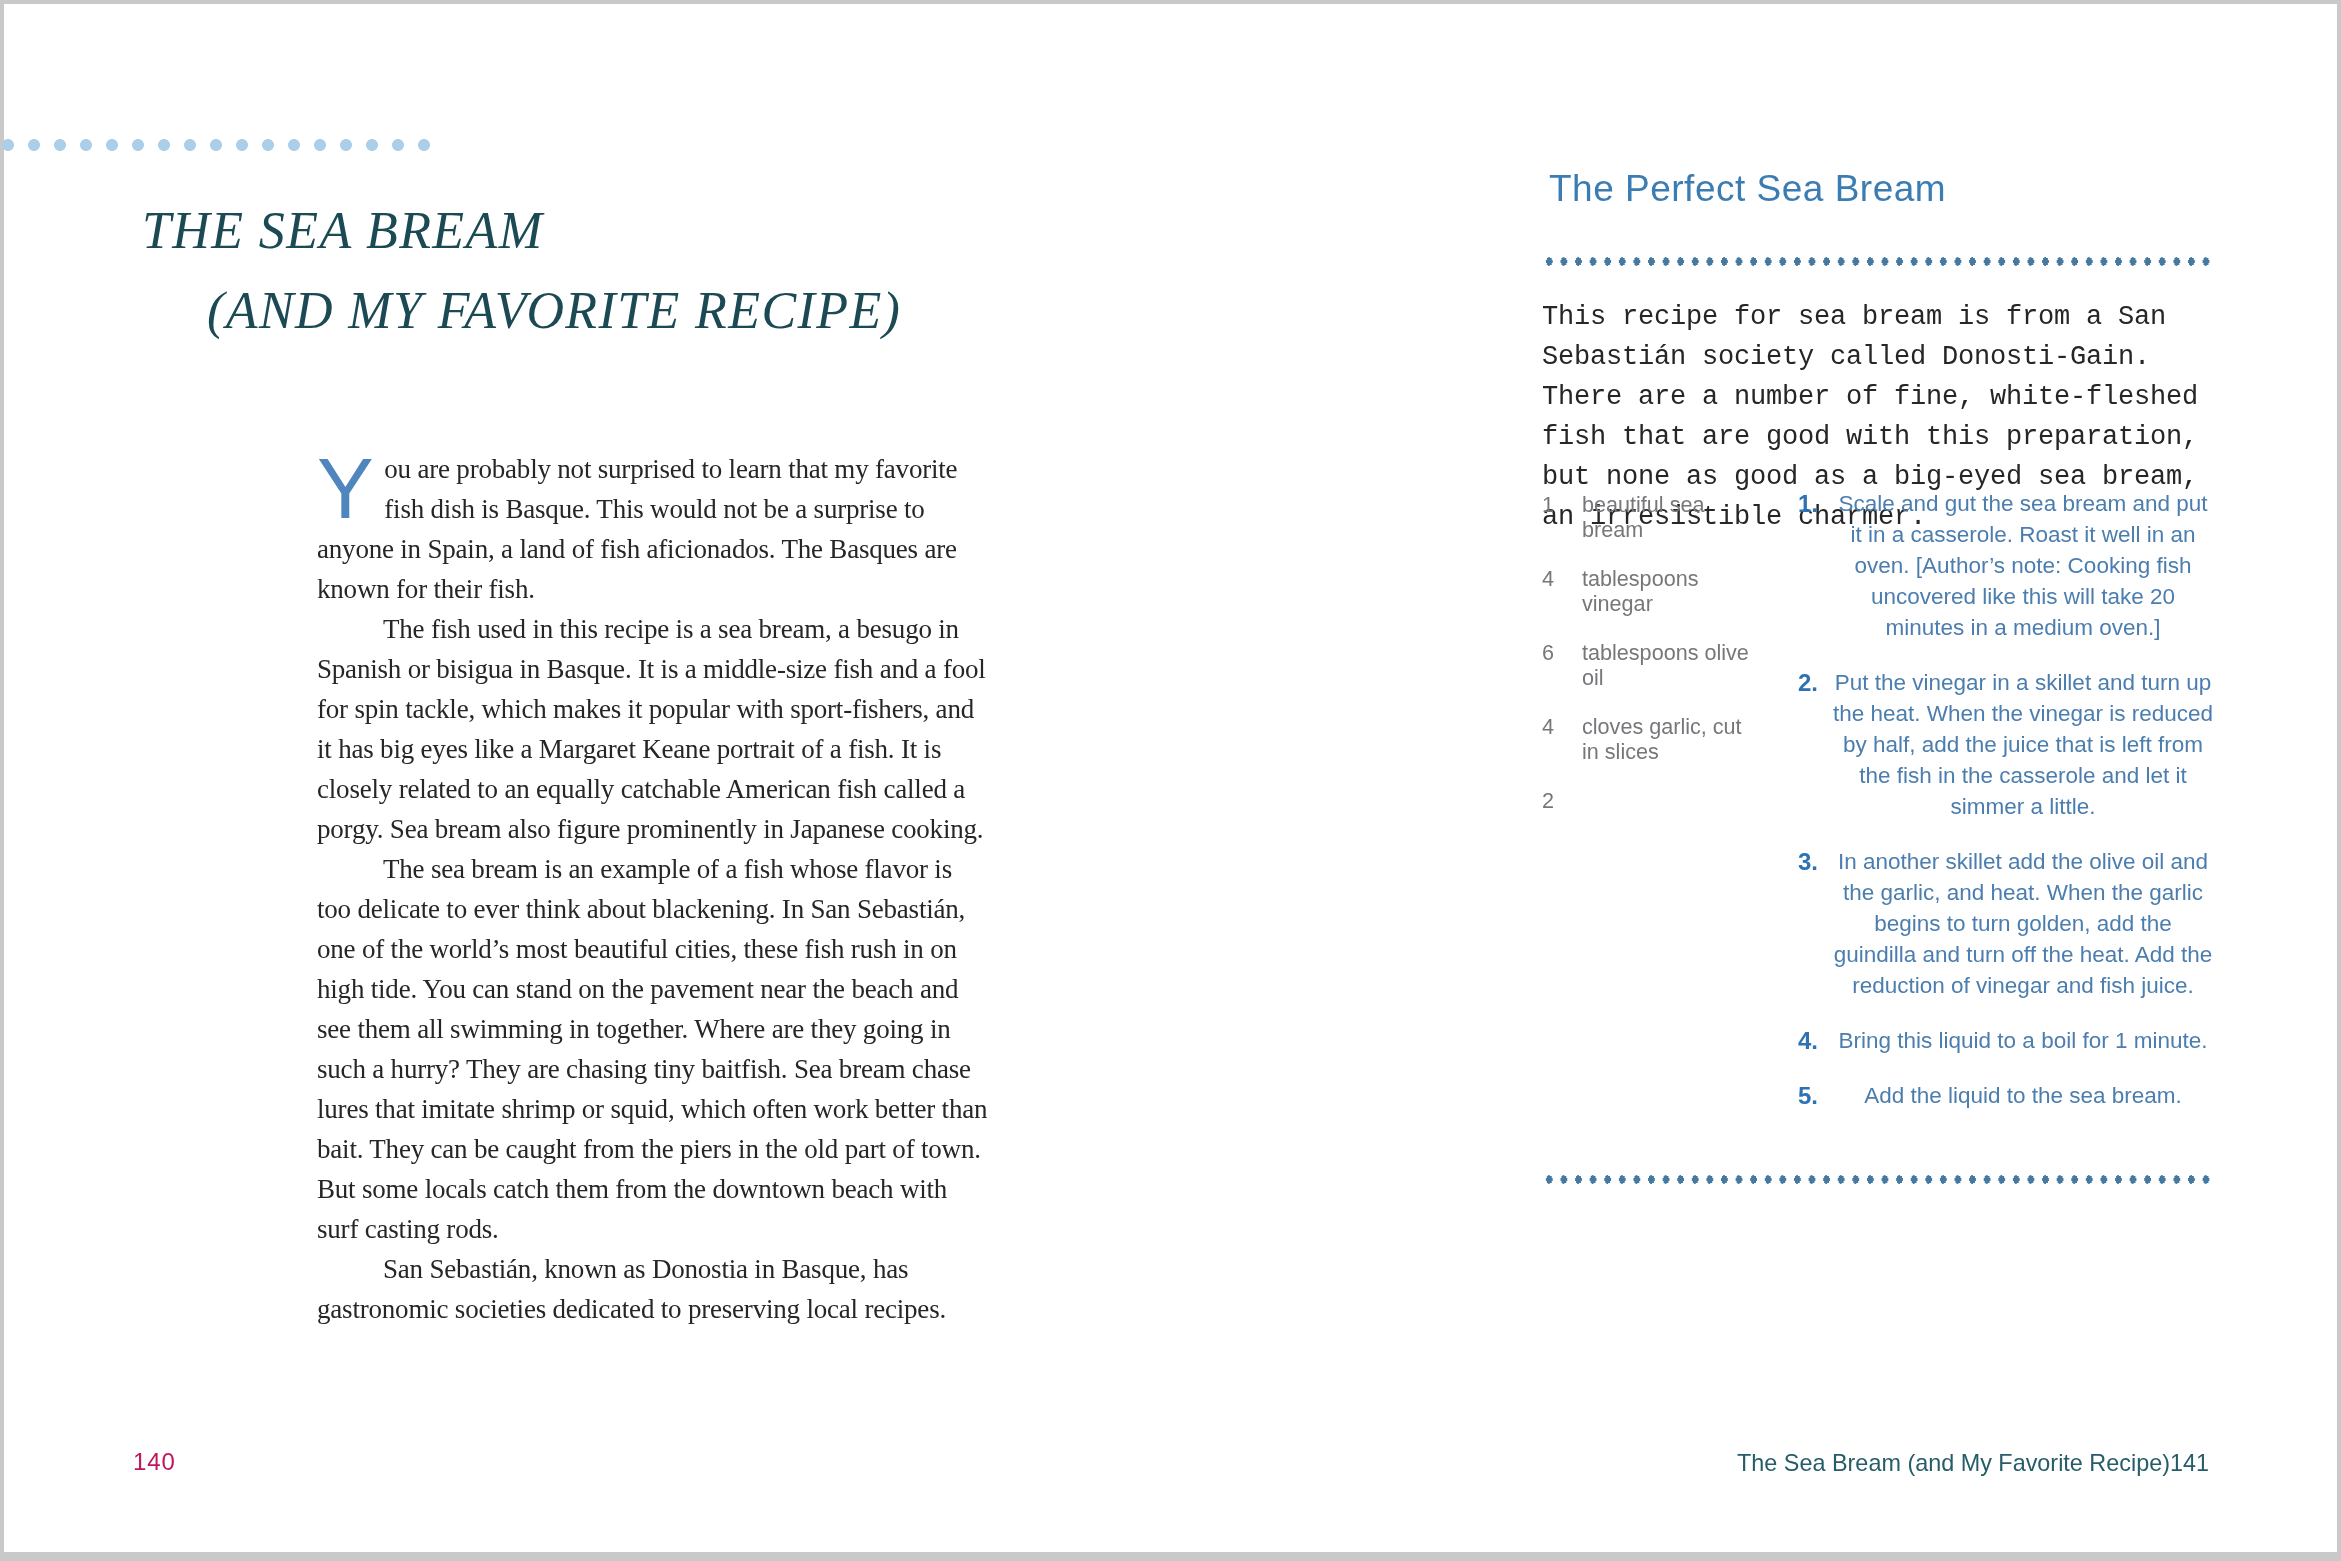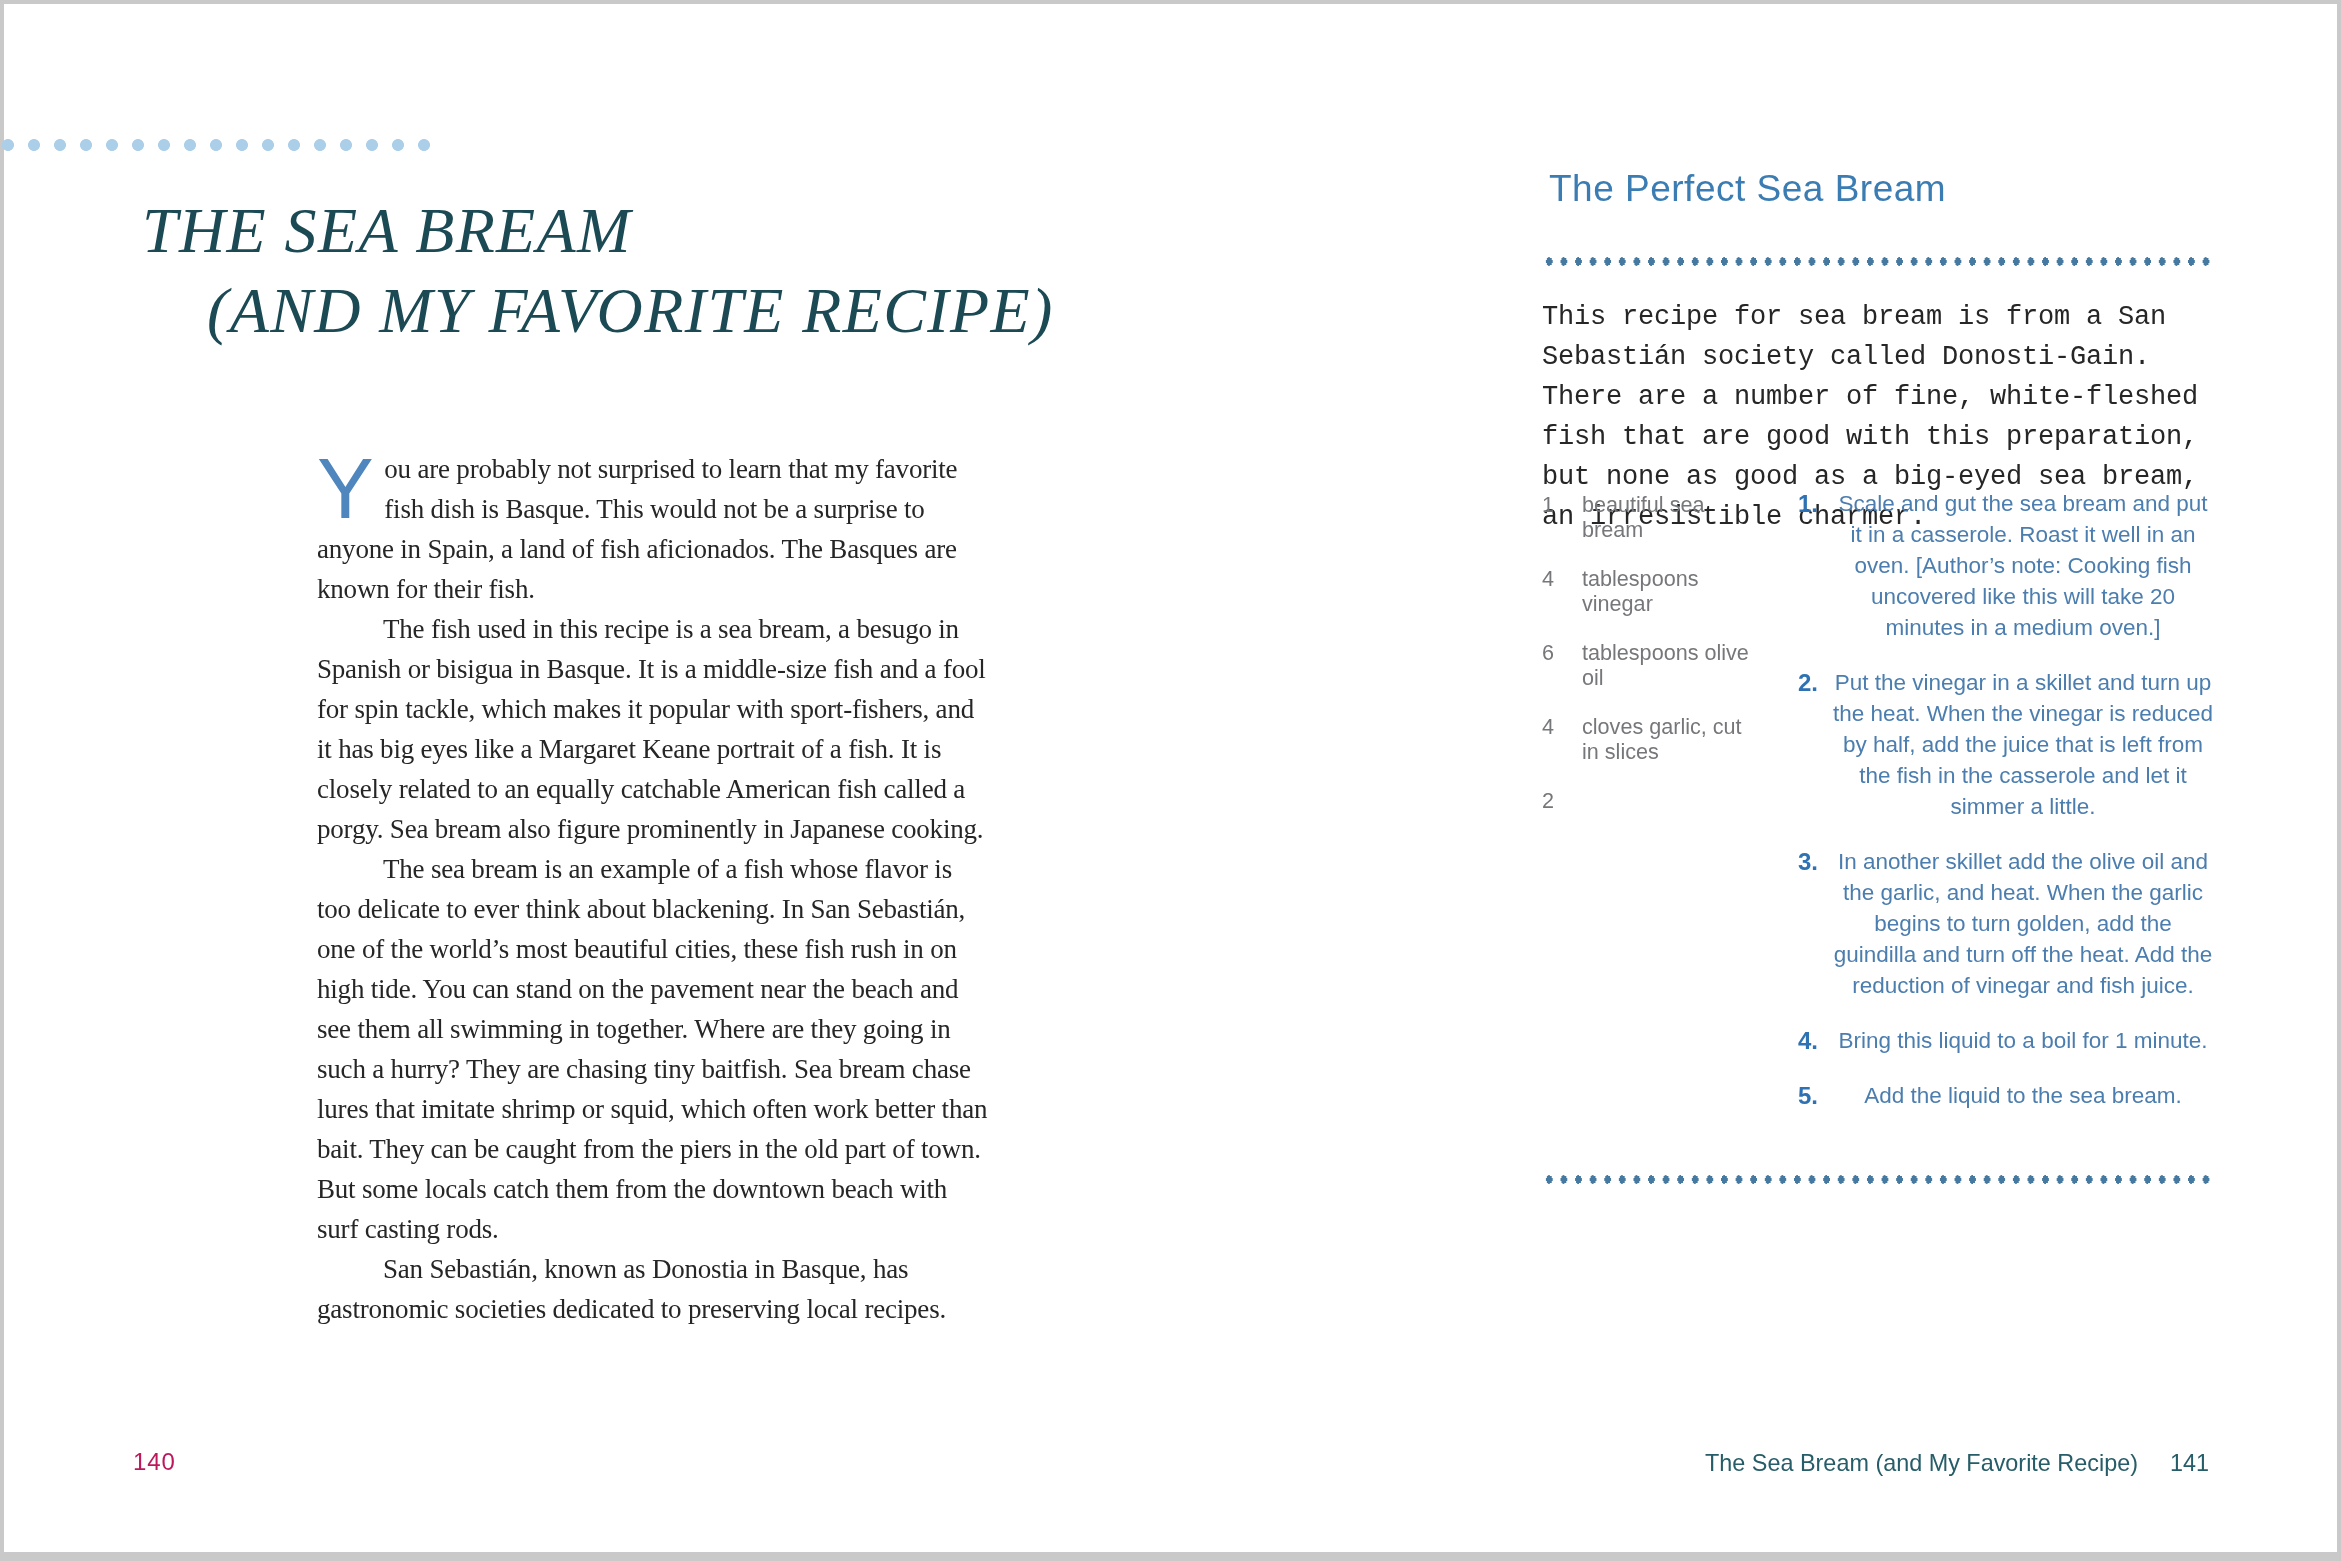--- a/index.html
+++ b/index.html
@@ -24,21 +24,21 @@
     position:absolute;height:12.6px;width:668px;left:1542px;
     background-image:radial-gradient(ellipse 3.2px 4.1px at 7.2px 6.3px, #46799f 98%, rgba(0,0,0,0) 100%);
     background-size:14.6px 12.6px;background-repeat:repeat-x;
   }
   .sep-top{top:255px;}
   .sep-bottom{top:1173px;}
   
   .chapter-title{
     position:absolute;left:142px;top:191px;
     color:#1b4a54;font-style:italic;font-weight:400;
-    font-size:64px;line-height:80px;letter-spacing:1.4px;
+    font-size:52px;line-height:80px;letter-spacing:1.4px;
     white-space:nowrap;
   }
   .chapter-title .line2{margin-left:65px;}
   .body-text{
     position:absolute;left:317px;top:449px;width:674px;
     font-size:27px;line-height:40px;color:#262626;letter-spacing:-0.2px;
   }
   .body-text p{margin:0;text-indent:66px;}
   .body-text p.first{text-indent:0;}
   .dropcap{
@@ -77,21 +77,21 @@
   
   .folio-left{
     position:absolute;left:133px;top:1448px;
     font-family:"Liberation Sans", sans-serif;
     font-size:24px;color:#be185d;letter-spacing:0.9px;
   }
   .footer-right{
     position:absolute;right:133px;top:1450px;
     font-family:"Liberation Sans", sans-serif;
     font-size:23.4px;color:#265d68;
-    display:flex;gap:32px;align-items:baseline;
+    display:flex;align-items:baseline;
   }
 </style>
 </head>
 <body>
 
 <div class="stage">
   <div class="paper"></div>
 
   <div class="dots-light"></div>
 

